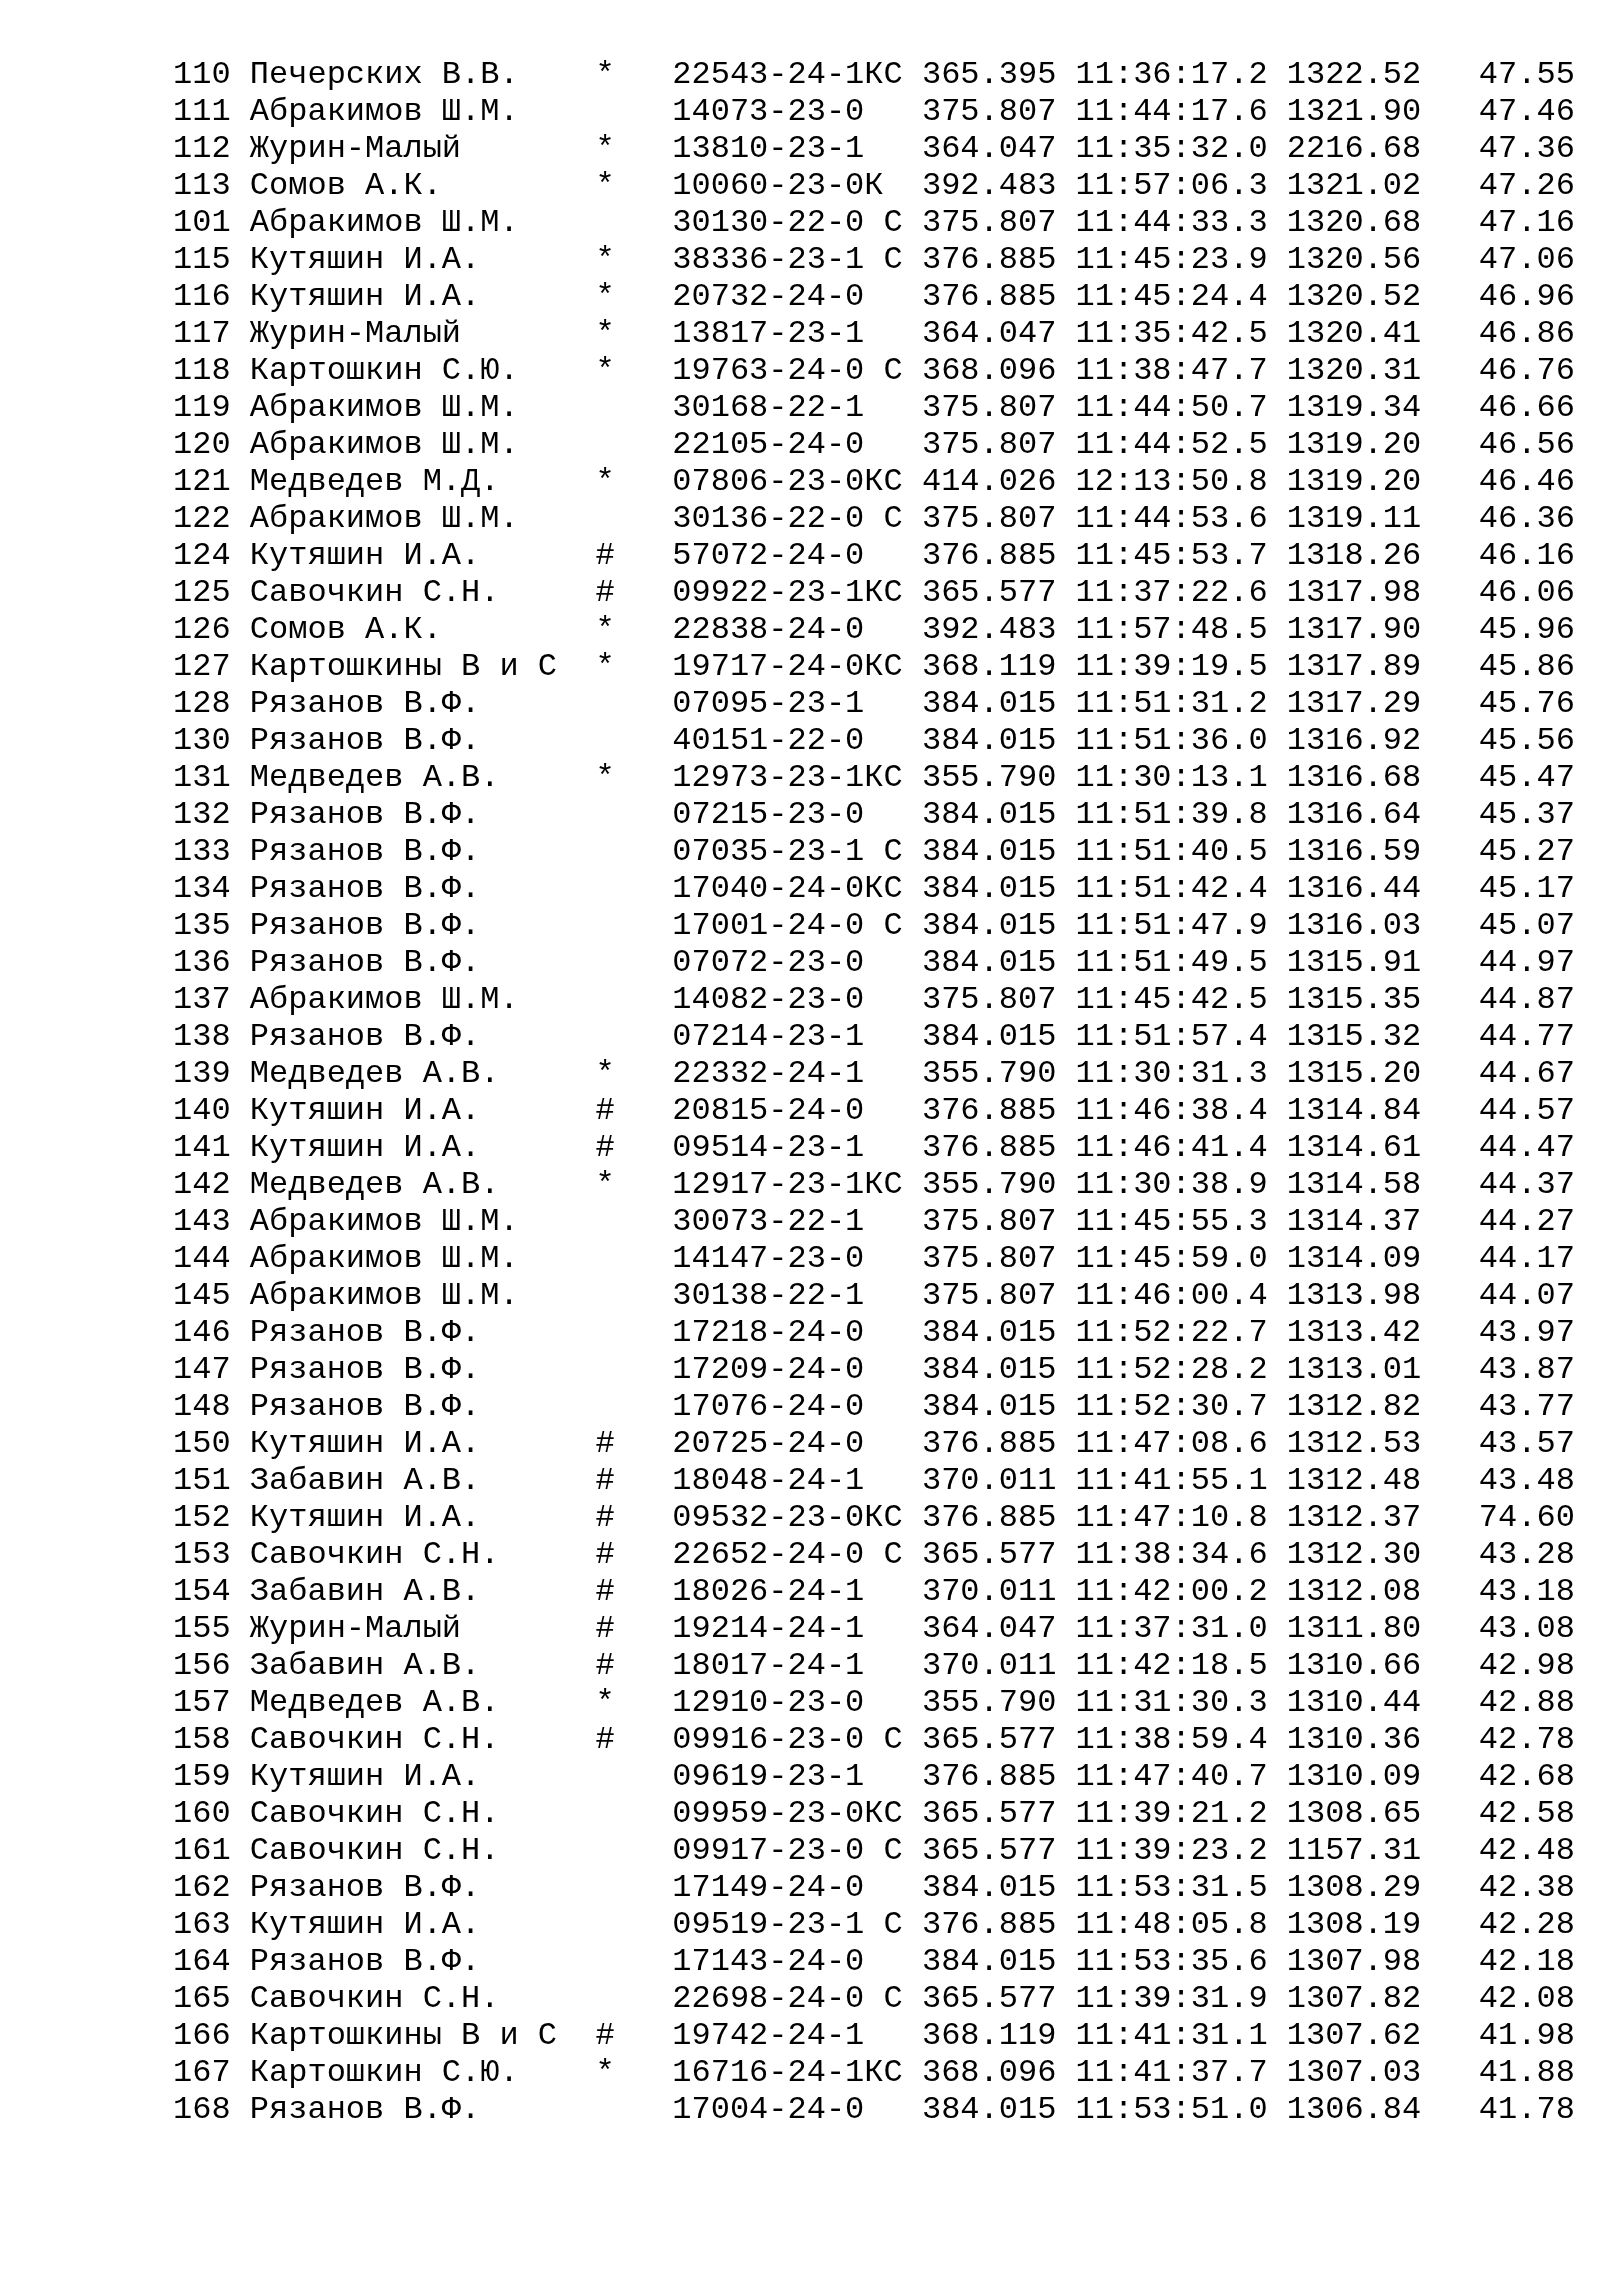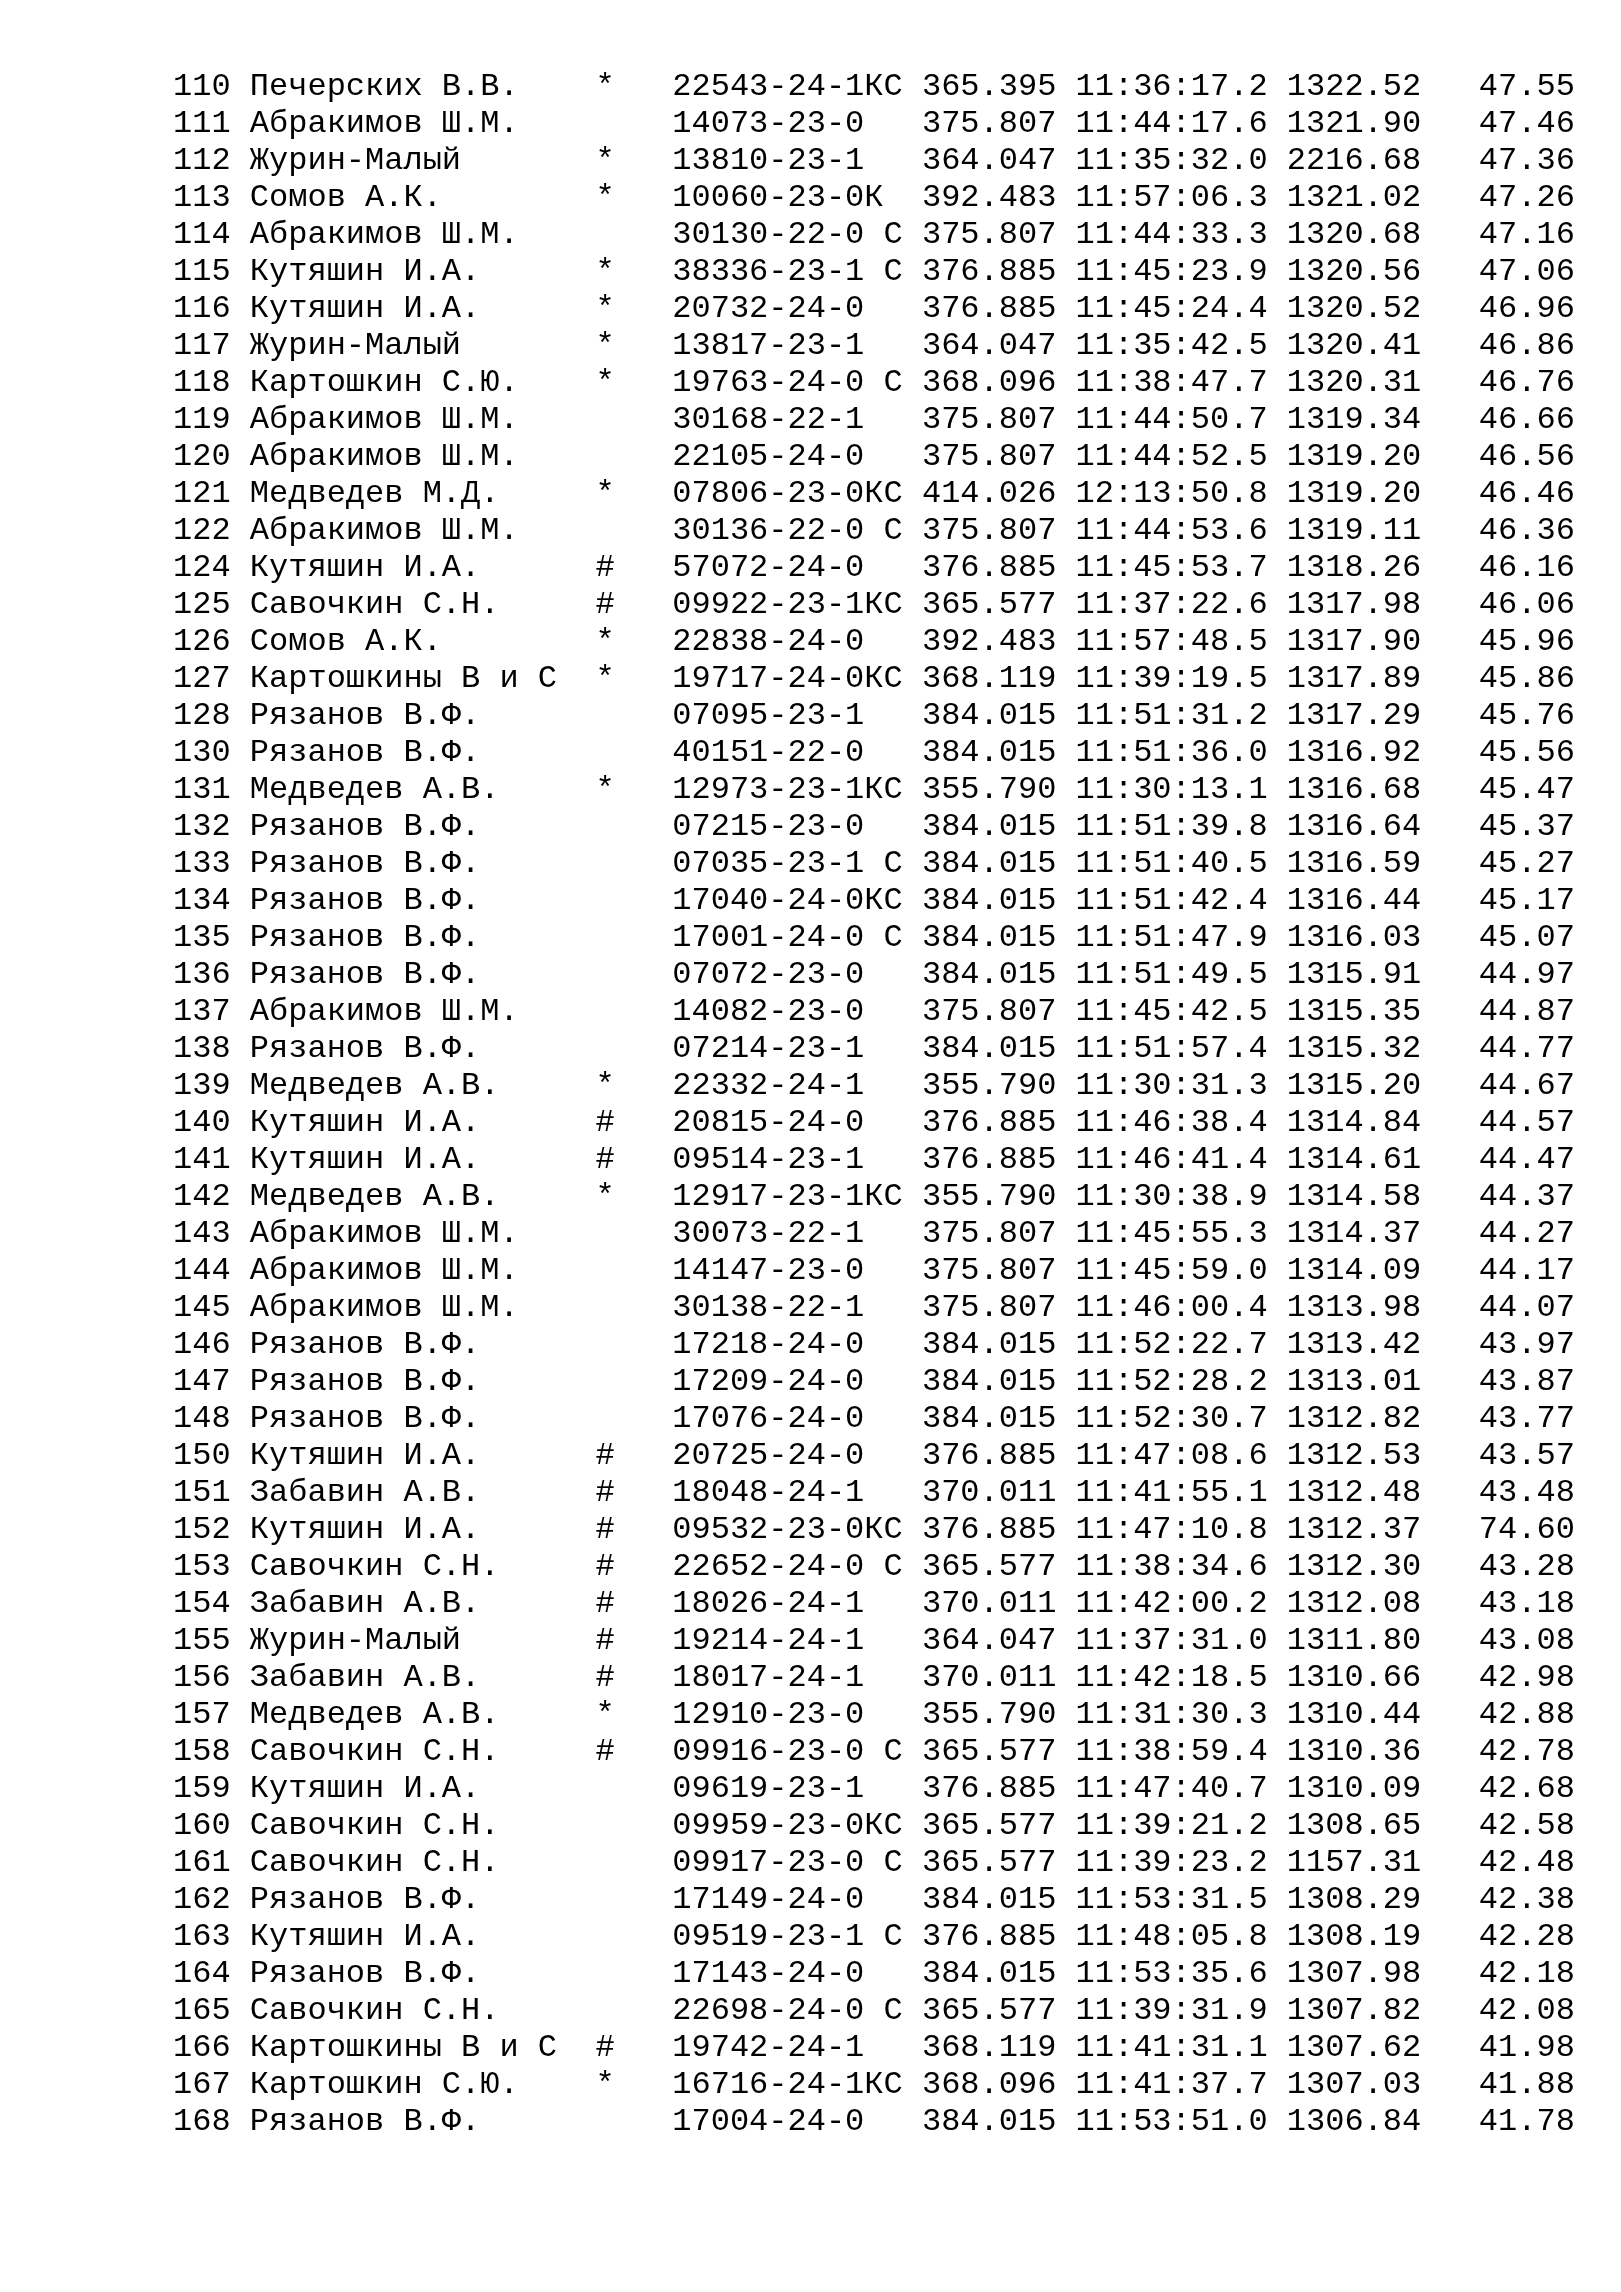--- a/index.html
+++ b/index.html
@@ -19,38 +19,37 @@
     padding: 56px 0 0 173px;
     background: #ffffff;
   }
   .results-table {
     font-family: "Liberation Mono", "DejaVu Sans Mono", monospace;
     font-size: 32px;
     line-height: 37px;
     font-weight: 400;
     color: #000000;
     letter-spacing: 0;
-    margin-top: 12px;
   }
   .row {
     white-space: pre;
     height: 37px;
   }
   .row span { white-space: pre; }
 </style>
 </head>
 <body>
 
 <div class="page">
   <div class="results-table">
       <div class="row"><span>110 </span><span>Печерских В.В.    </span><span>*   </span><span>22543-24-1КС </span><span>365.395 </span><span>11:36:17.2 </span><span>1322.52   </span><span>47.55</span></div>
       <div class="row"><span>111 </span><span>Абракимов Ш.М.    </span><span>    </span><span>14073-23-0   </span><span>375.807 </span><span>11:44:17.6 </span><span>1321.90   </span><span>47.46</span></div>
       <div class="row"><span>112 </span><span>Журин-Малый       </span><span>*   </span><span>13810-23-1   </span><span>364.047 </span><span>11:35:32.0 </span><span>2216.68   </span><span>47.36</span></div>
       <div class="row"><span>113 </span><span>Сомов А.К.        </span><span>*   </span><span>10060-23-0К  </span><span>392.483 </span><span>11:57:06.3 </span><span>1321.02   </span><span>47.26</span></div>
-      <div class="row"><span>114 </span><span>Абракимов Ш.М.    </span><span>    </span><span>30130-22-0 С </span><span>375.807 </span><span>11:44:33.3 </span><span>1320.68   </span><span>47.16</span></div>
+      <div class="row"><span>101 </span><span>Абракимов Ш.М.    </span><span>    </span><span>30130-22-0 С </span><span>375.807 </span><span>11:44:33.3 </span><span>1320.68   </span><span>47.16</span></div>
       <div class="row"><span>115 </span><span>Кутяшин И.А.      </span><span>*   </span><span>38336-23-1 С </span><span>376.885 </span><span>11:45:23.9 </span><span>1320.56   </span><span>47.06</span></div>
       <div class="row"><span>116 </span><span>Кутяшин И.А.      </span><span>*   </span><span>20732-24-0   </span><span>376.885 </span><span>11:45:24.4 </span><span>1320.52   </span><span>46.96</span></div>
       <div class="row"><span>117 </span><span>Журин-Малый       </span><span>*   </span><span>13817-23-1   </span><span>364.047 </span><span>11:35:42.5 </span><span>1320.41   </span><span>46.86</span></div>
       <div class="row"><span>118 </span><span>Картошкин С.Ю.    </span><span>*   </span><span>19763-24-0 С </span><span>368.096 </span><span>11:38:47.7 </span><span>1320.31   </span><span>46.76</span></div>
       <div class="row"><span>119 </span><span>Абракимов Ш.М.    </span><span>    </span><span>30168-22-1   </span><span>375.807 </span><span>11:44:50.7 </span><span>1319.34   </span><span>46.66</span></div>
       <div class="row"><span>120 </span><span>Абракимов Ш.М.    </span><span>    </span><span>22105-24-0   </span><span>375.807 </span><span>11:44:52.5 </span><span>1319.20   </span><span>46.56</span></div>
       <div class="row"><span>121 </span><span>Медведев М.Д.     </span><span>*   </span><span>07806-23-0КС </span><span>414.026 </span><span>12:13:50.8 </span><span>1319.20   </span><span>46.46</span></div>
       <div class="row"><span>122 </span><span>Абракимов Ш.М.    </span><span>    </span><span>30136-22-0 С </span><span>375.807 </span><span>11:44:53.6 </span><span>1319.11   </span><span>46.36</span></div>
       <div class="row"><span>124 </span><span>Кутяшин И.А.      </span><span>#   </span><span>57072-24-0   </span><span>376.885 </span><span>11:45:53.7 </span><span>1318.26   </span><span>46.16</span></div>
       <div class="row"><span>125 </span><span>Савочкин С.Н.     </span><span>#   </span><span>09922-23-1КС </span><span>365.577 </span><span>11:37:22.6 </span><span>1317.98   </span><span>46.06</span></div>

